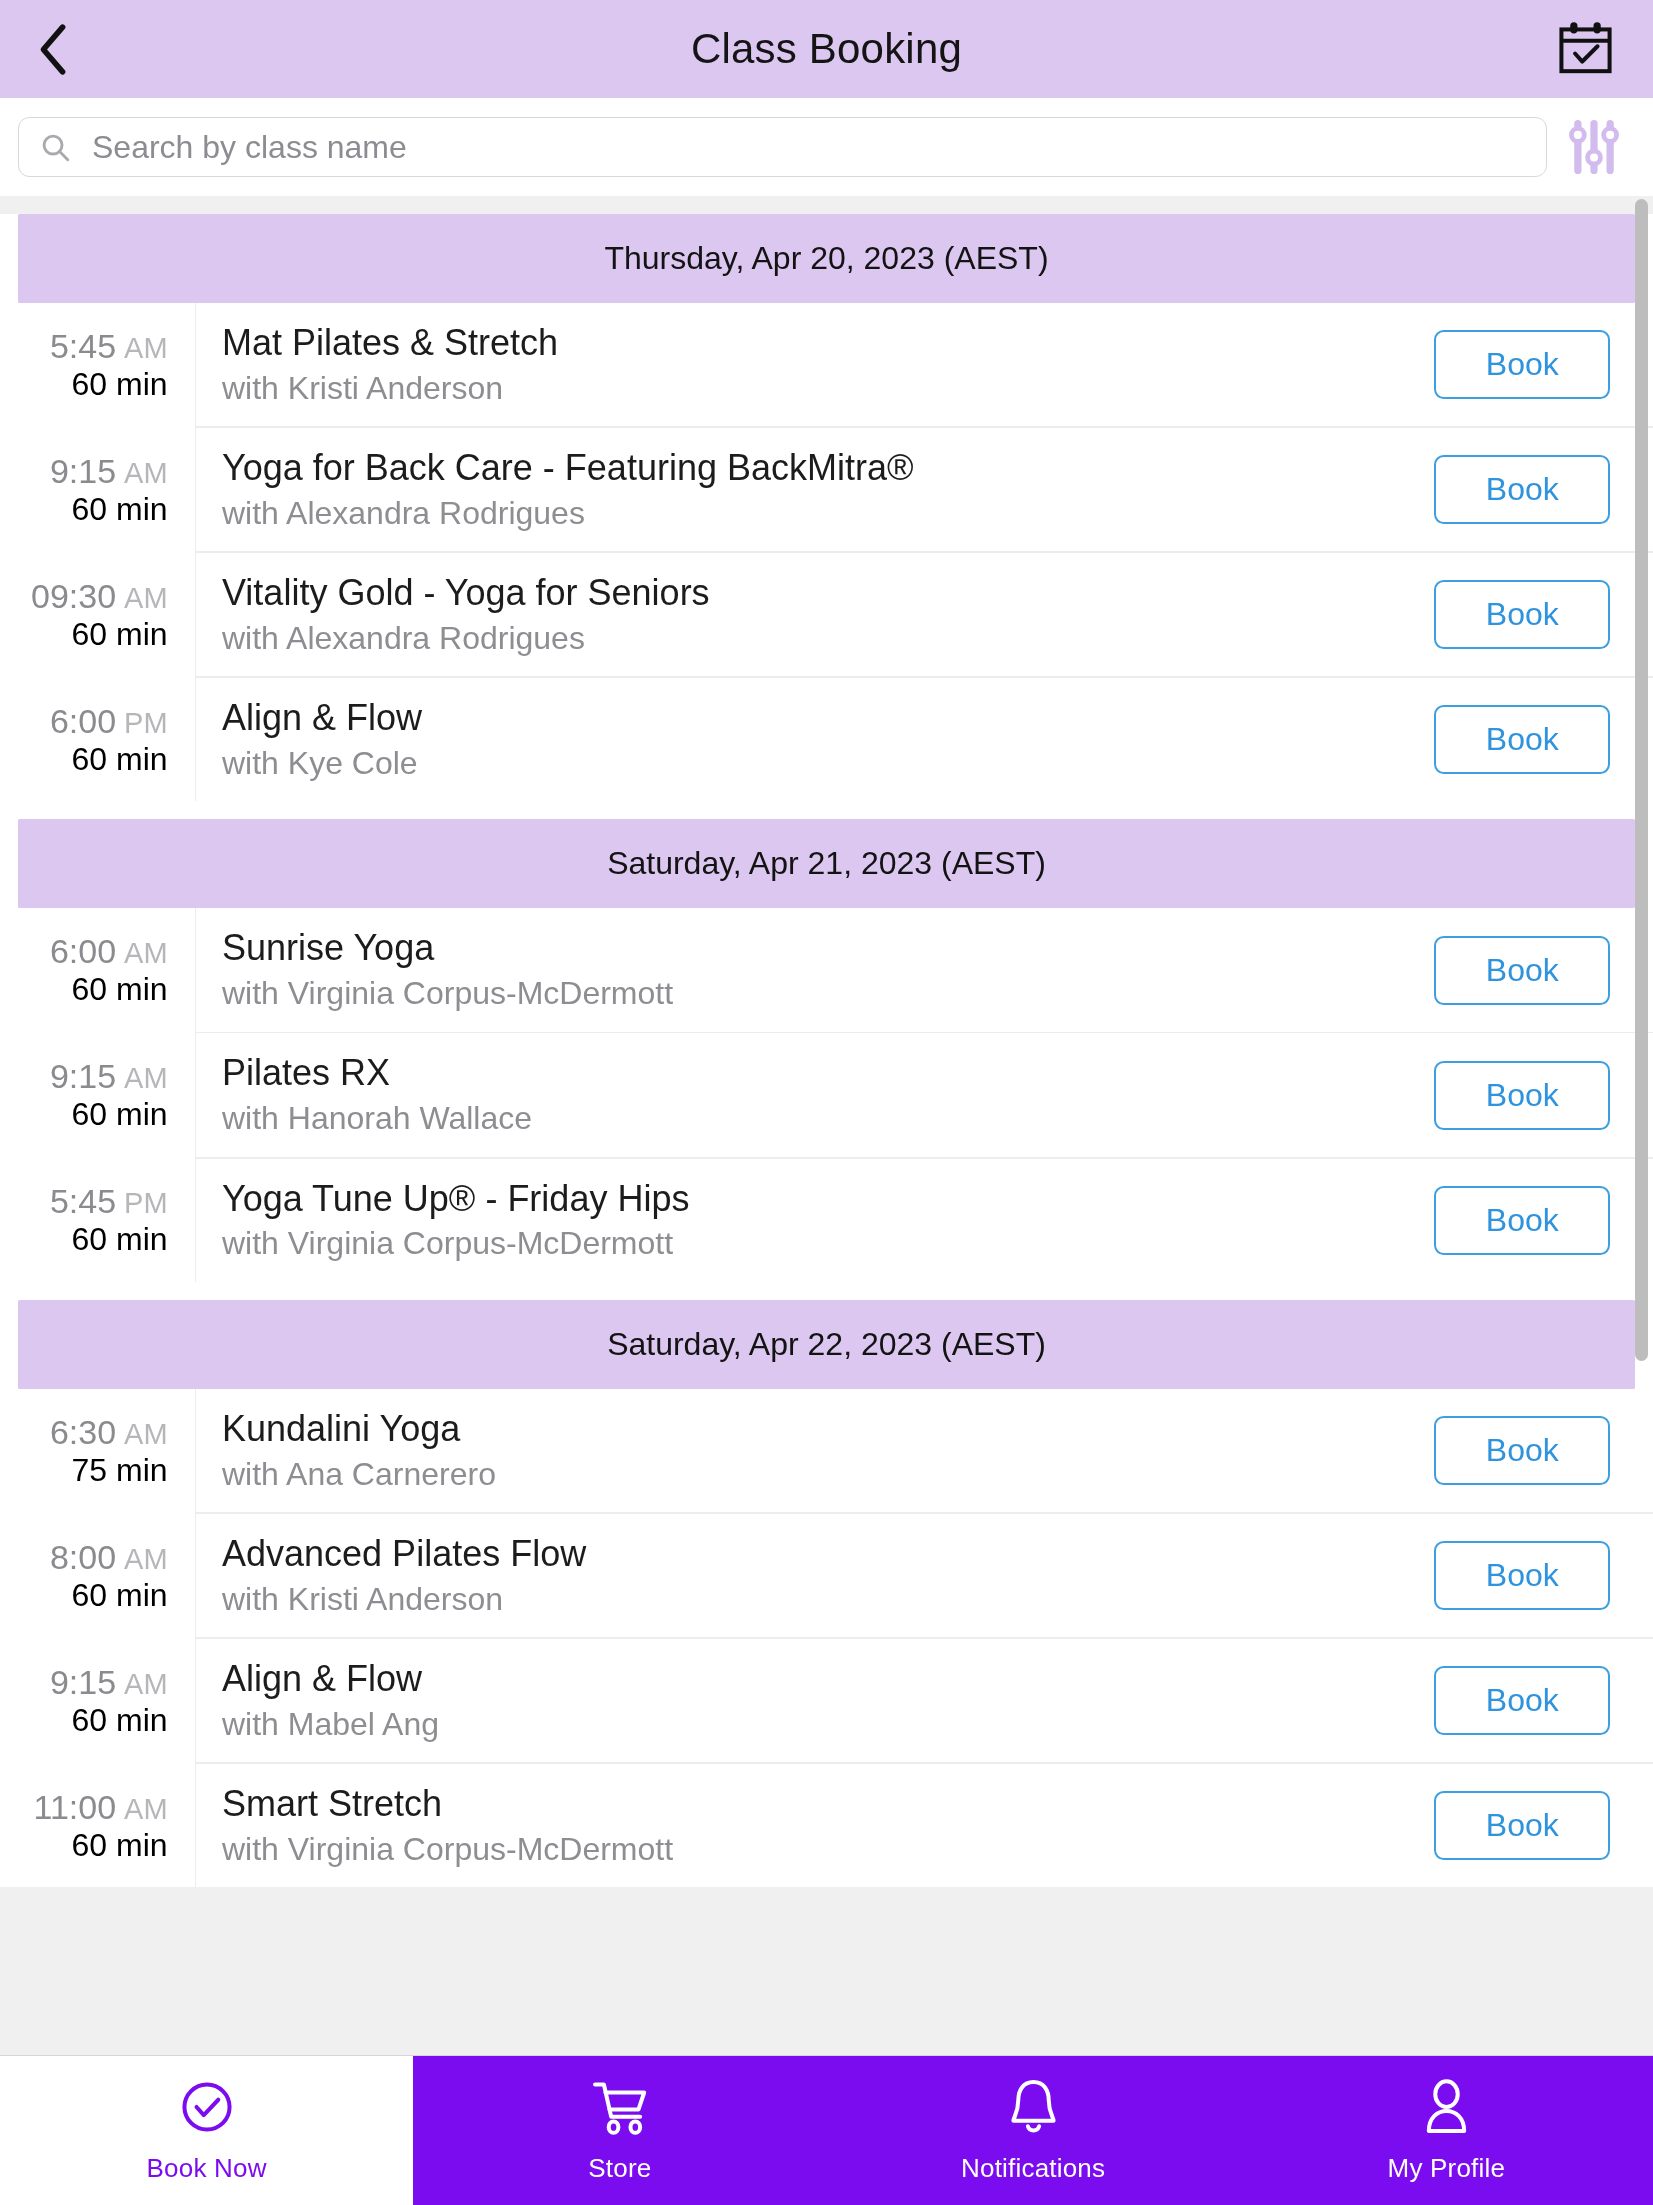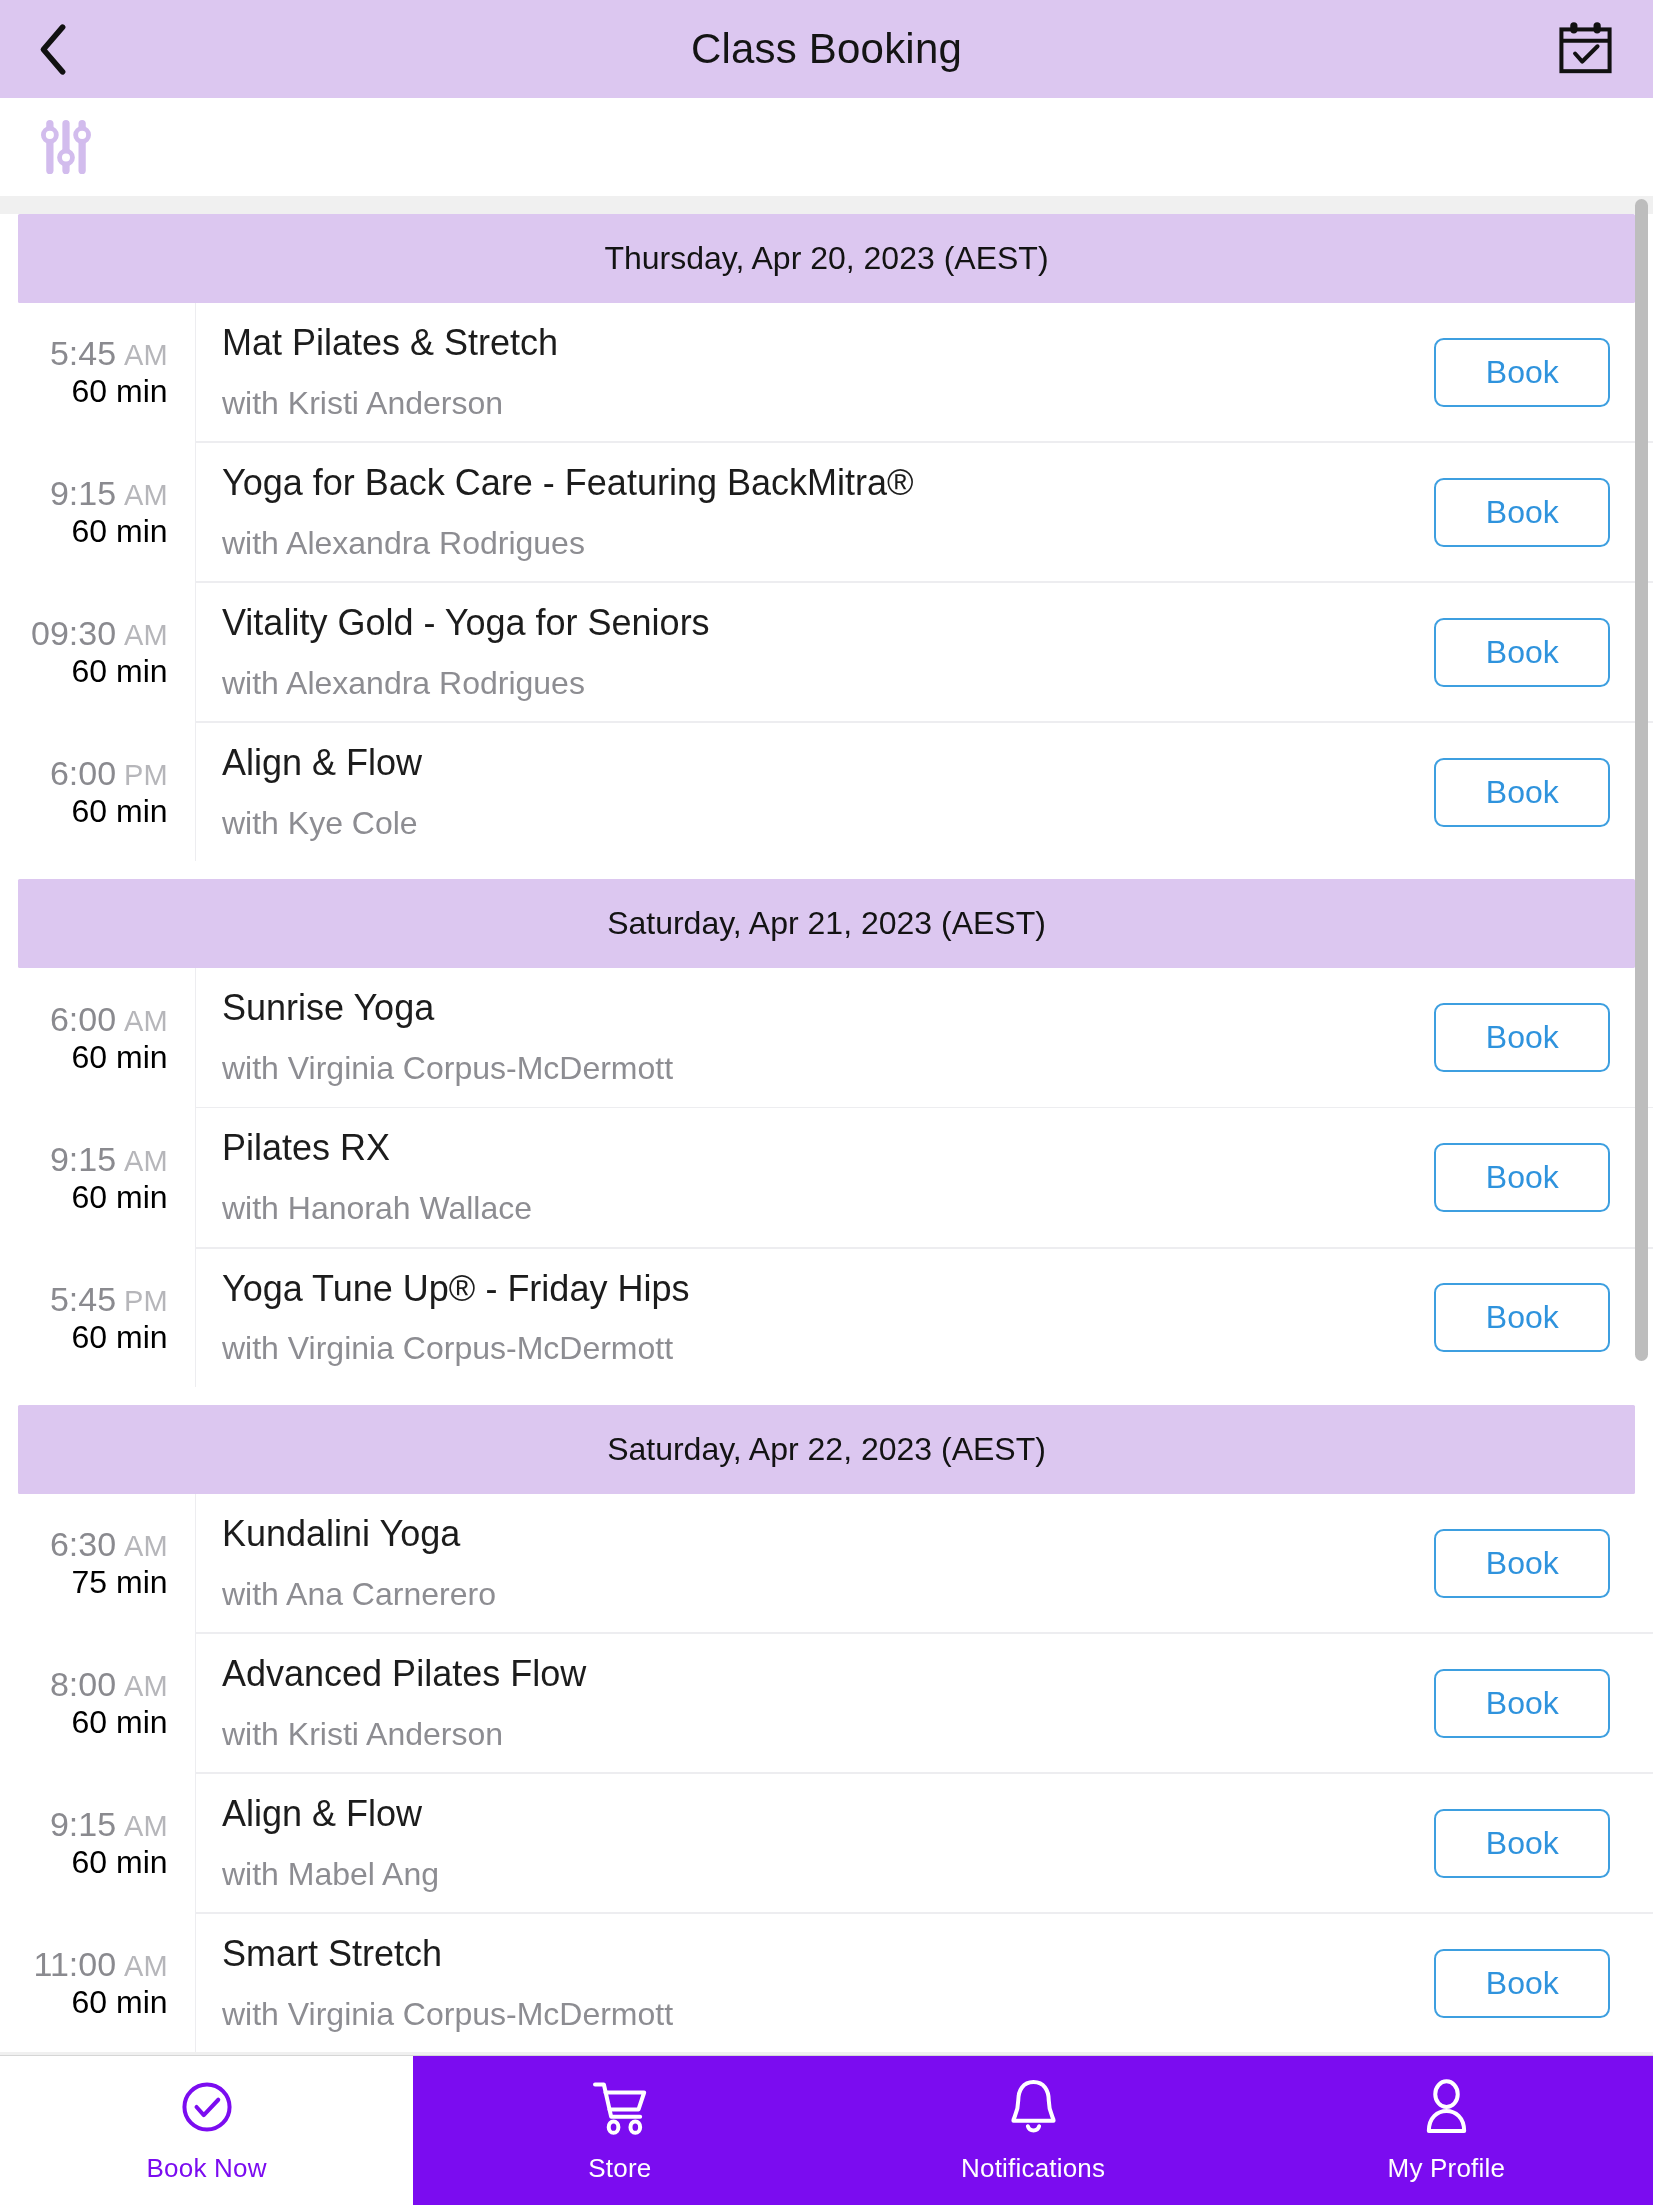--- a/index.html
+++ b/index.html
@@ -147,21 +147,21 @@
     font-size: 32px;
     color: #000000;
   }
   .row .infocol {
     flex: 1 1 auto;
     border-left: 1.6px solid #ededf0;
     padding: 21px 14.5px 21px 26px;
     display: flex;
     flex-direction: column;
     justify-content: center;
-    gap: 23px;
+    gap: 8px;
     min-width: 0;
   }
   .cls-name {
     font-size: 36px;
     color: #1c1c1c;
     line-height: 1.08;
     white-space: nowrap;
   }
   .cls-inst {
     font-size: 32px;
@@ -258,20 +258,27 @@
         <rect x="8" y="13" width="60" height="52" fill="none" stroke="#111" stroke-width="5"></rect>
         <line x1="8" y1="27" x2="68" y2="27" stroke="#111" stroke-width="5"></line>
         <rect x="19" y="4" width="9" height="14" rx="4.5" fill="#111"></rect>
         <rect x="48" y="4" width="9" height="14" rx="4.5" fill="#111"></rect>
         <polyline points="25,43 34,53 53,34" fill="none" stroke="#111" stroke-width="5" stroke-linecap="round" stroke-linejoin="round"></polyline>
       </svg>
     </div>
   </div>
 
   <div class="searchrow">
+    <div class="searchbox">
+      <svg width="31" height="31" viewBox="0 0 38 38">
+        <circle cx="16" cy="16" r="11" fill="none" stroke="#a9a9ae" stroke-width="3.5"></circle>
+        <line x1="24" y1="24" x2="34" y2="34" stroke="#a9a9ae" stroke-width="3.5" stroke-linecap="round"></line>
+      </svg>
+      <span class="search-ph">Search by class name</span>
+    </div>
     <div class="filter-btn">
       <svg width="50" height="60" viewBox="0 0 62 74">
         <line x1="11" y1="8" x2="11" y2="66" stroke="#d2bced" stroke-width="9" stroke-linecap="round"></line>
         <line x1="31" y1="8" x2="31" y2="66" stroke="#d2bced" stroke-width="9" stroke-linecap="round"></line>
         <line x1="51" y1="8" x2="51" y2="66" stroke="#d2bced" stroke-width="9" stroke-linecap="round"></line>
         <circle cx="11" cy="22" r="8" fill="#ffffff" stroke="#d2bced" stroke-width="6"></circle>
         <circle cx="31" cy="50" r="8" fill="#ffffff" stroke="#d2bced" stroke-width="6"></circle>
         <circle cx="51" cy="22" r="8" fill="#ffffff" stroke="#d2bced" stroke-width="6"></circle>
       </svg>
     </div>

